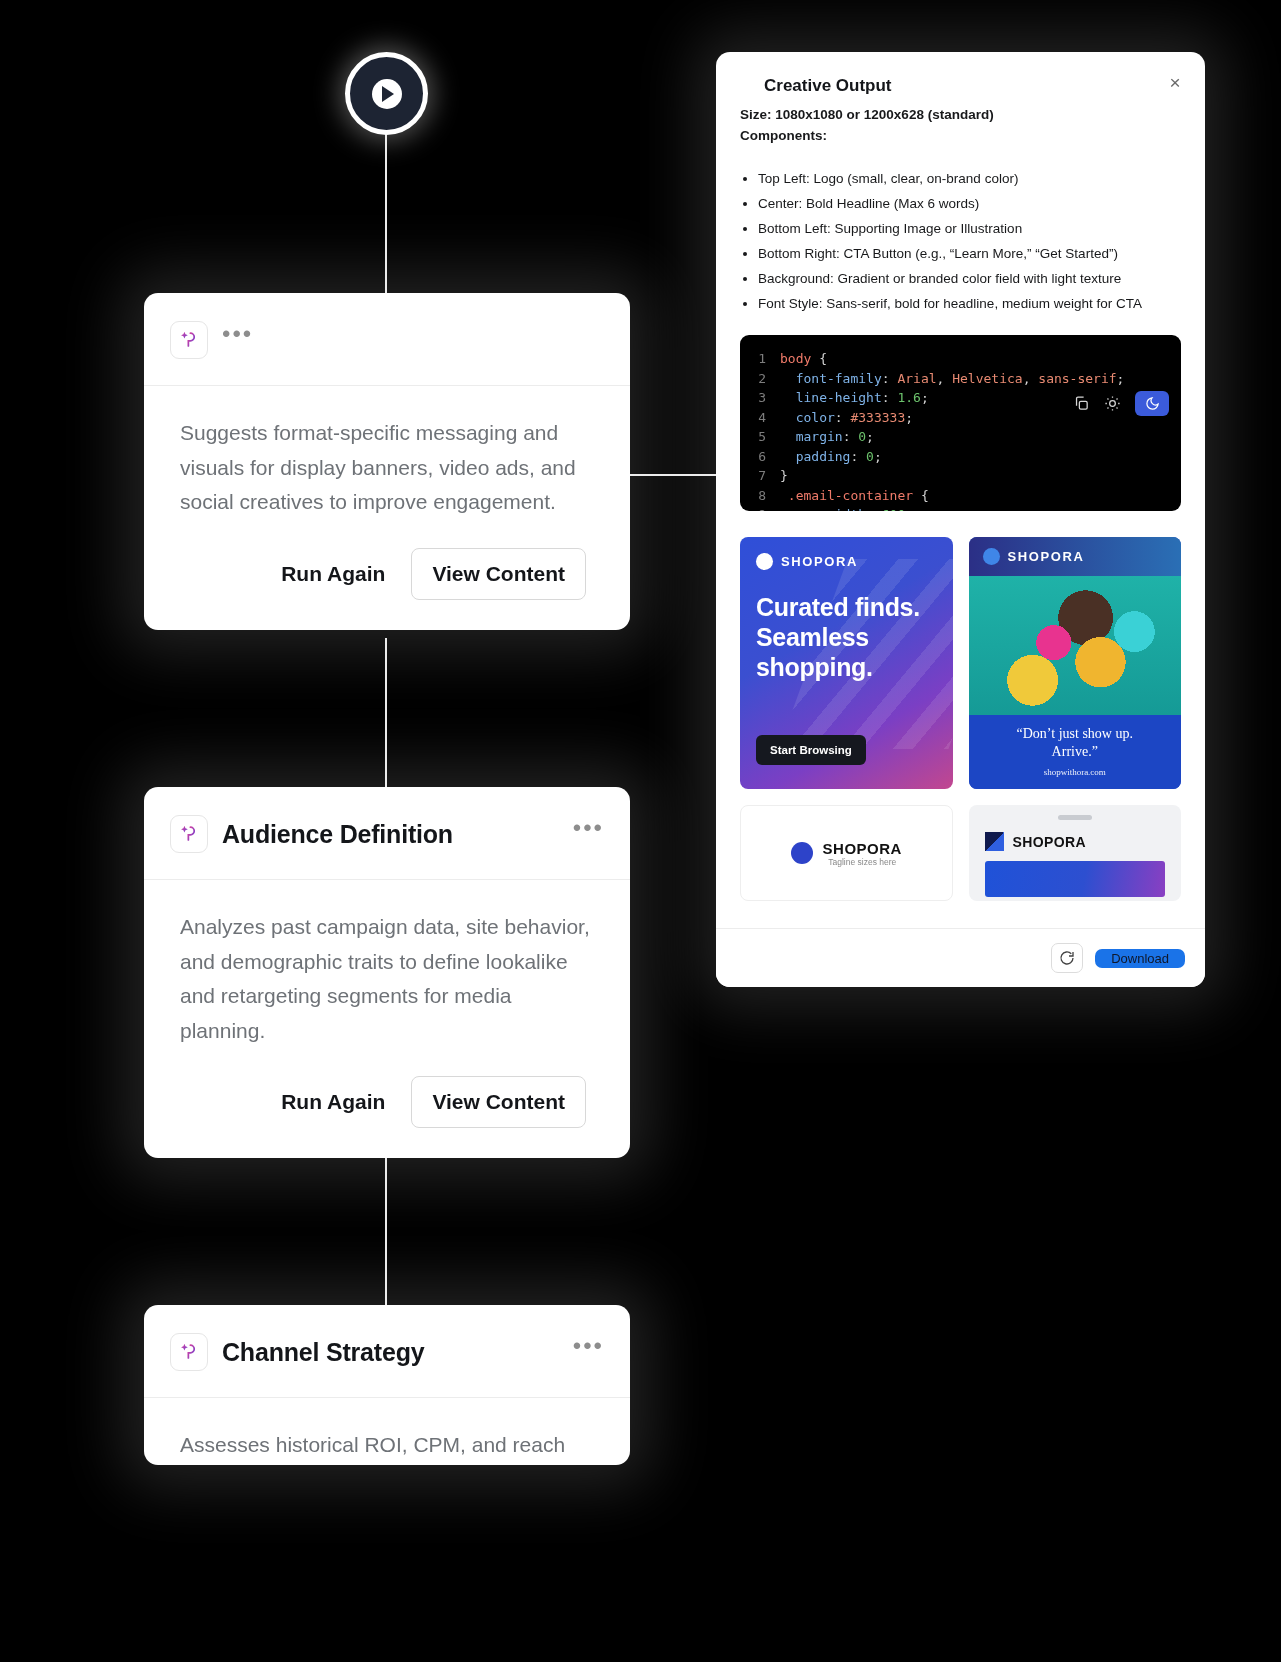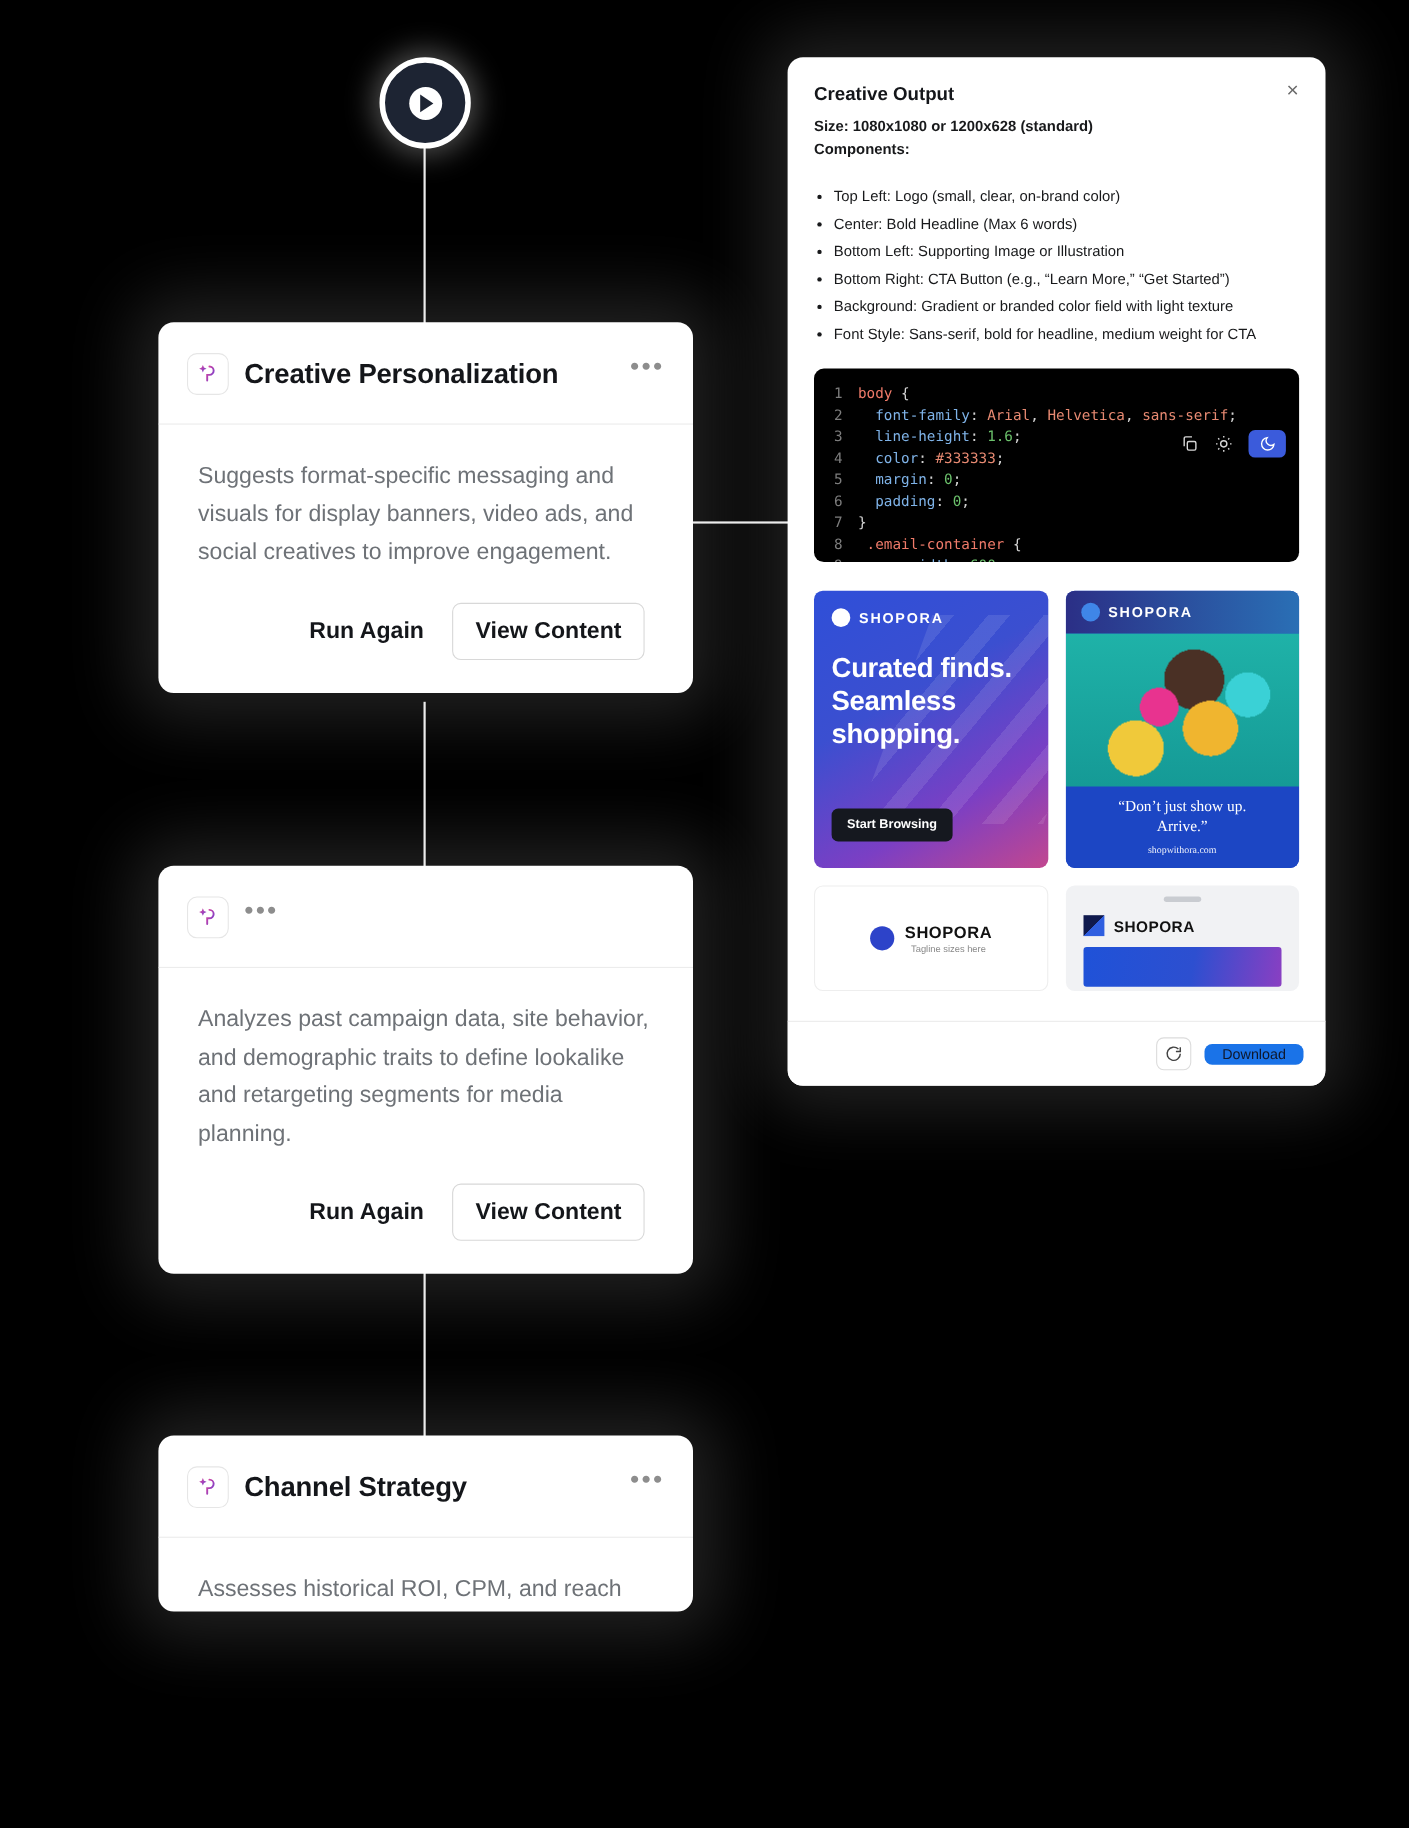--- a/index.html
+++ b/index.html
@@ -87,21 +87,21 @@
   }
 
   
   .panel {
     position: absolute; left: 716px; top: 52px; width: 489px; height: 935px;
     background: #ffffff; border-radius: 14px;
     box-shadow: 0 0 60px 22px rgba(255,255,255,.13);
     overflow: hidden; display: flex; flex-direction: column;
   }
   .panel-head {
-    position: relative; padding: 24px 26px 8px 24px;
+    position: relative; padding: 24px 26px 8px 24px; margin-left: 24px;
   }
   .panel-title { font-size: 17px; font-weight: bold; color: #14161a; }
   .panel-close {
     position: absolute; right: 20px; top: 22px;
     width: 20px; height: 20px; color: #6b6b6b; cursor: pointer;
     font-size: 19px; line-height: 18px; text-align: center;
   }
   .panel-scroll {
     flex: 1; overflow: hidden; padding: 0 24px;
     position: relative;
@@ -242,21 +242,20 @@
           <defs>
               <linearGradient id="g1" x1="0" y1="0" x2="1" y2="1">
             <stop offset="0%" stop-color="#e0449a"></stop>
                 <stop offset="100%" stop-color="#6b3fd4"></stop>
           </linearGradient>
             </defs>
           <path d="M7 3l1.1 2.6L10.7 6.7 8.1 7.8 7 10.4 5.9 7.8 3.3 6.7 5.9 5.6z" fill="url(#g1)"></path>
           <path d="M13.5 4.5a4.2 4.2 0 0 1 0 8.4h-2.2v5.6" stroke="url(#g1)" stroke-width="1.9" stroke-linecap="round" fill="none"></path>
         </svg>
       </div>
-      <div class="wcard-title">Creative Personalization</div>
       <div class="dots">•••</div>
     </div>
     <div class="wcard-body">
       <div class="wcard-desc">Suggests format-specific messaging and visuals for display banners, video ads, and social creatives to improve engagement.</div>
     </div>
     <div class="wcard-actions">
       <button class="btn-run">Run Again</button>
       <button class="btn-view">View Content</button>
     </div>
   </div>
@@ -268,20 +267,21 @@
           <defs>
               <linearGradient id="g2" x1="0" y1="0" x2="1" y2="1">
             <stop offset="0%" stop-color="#e0449a"></stop>
                 <stop offset="100%" stop-color="#6b3fd4"></stop>
           </linearGradient>
             </defs>
           <path d="M7 3l1.1 2.6L10.7 6.7 8.1 7.8 7 10.4 5.9 7.8 3.3 6.7 5.9 5.6z" fill="url(#g2)"></path>
           <path d="M13.5 4.5a4.2 4.2 0 0 1 0 8.4h-2.2v5.6" stroke="url(#g2)" stroke-width="1.9" stroke-linecap="round" fill="none"></path>
         </svg>
       </div>
+      <div class="wcard-title">Audience Definition</div>
       <div class="dots">•••</div>
     </div>
     <div class="wcard-body">
       <div class="wcard-desc">Analyzes past campaign data, site behavior, and demographic traits to define lookalike and retargeting segments for media planning.</div>
     </div>
     <div class="wcard-actions">
       <button class="btn-run">Run Again</button>
       <button class="btn-view">View Content</button>
     </div>
   </div>

